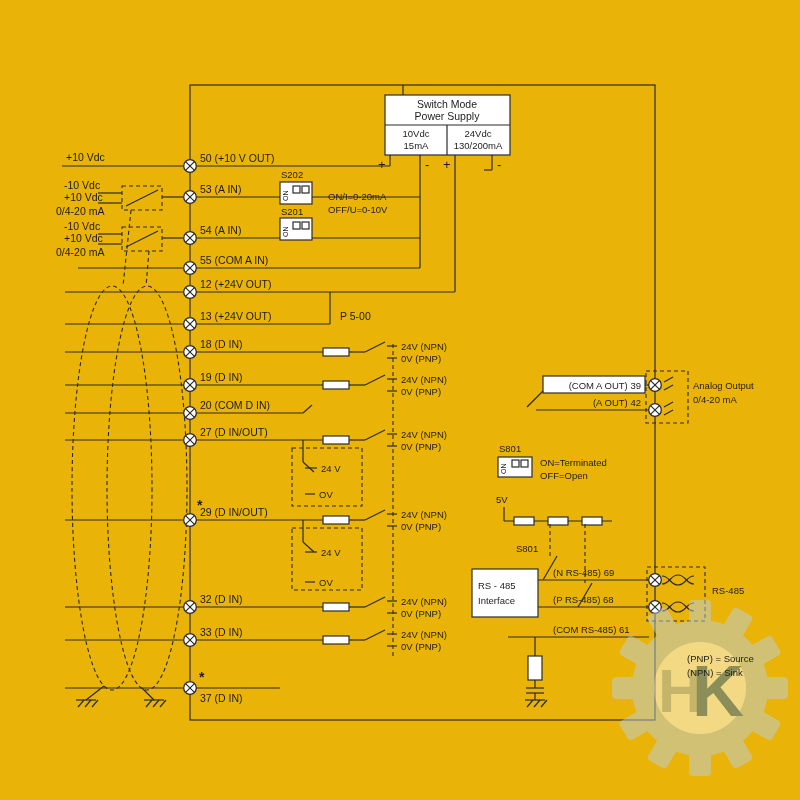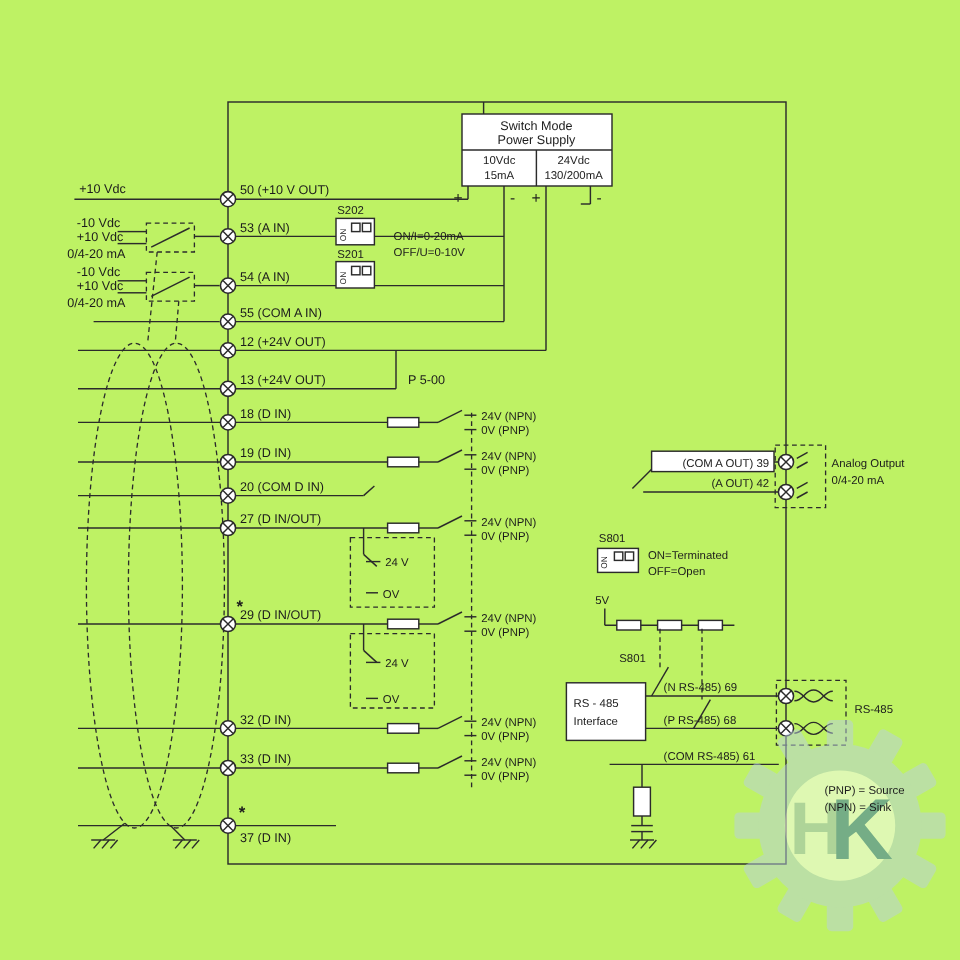--- a/index.html
+++ b/index.html
@@ -1,16 +1,16 @@
 <!DOCTYPE html>
 <html><head>
 <meta charset="utf-8">
 <style>
   html,body{margin:0;padding:0;background:#ffffff}
-  .stage{width:800px;height:800px;position:relative;background:#bef264}
+  .stage{width:800px;height:800px;position:relative;background:#eab308}
   svg{display:block;font-family:"Liberation Sans","DejaVu Sans",sans-serif}
   text{fill:#1c1c1c;font-size:10.5px}
   .s{font-size:9.5px}
   .dip{font-size:7px}
   .sign{font-size:13px}
   .star{font-size:14px;font-weight:bold}
   .w{stroke:#2b2b2b;stroke-width:1.2;fill:none}
   .wd{stroke:#2b2b2b;stroke-width:1.1;fill:none;stroke-dasharray:4 3}
   .box{stroke:#2b2b2b;stroke-width:1.2;fill:#ffffff}
   .term{stroke:#2b2b2b;stroke-width:1.3;fill:#ffffff}

